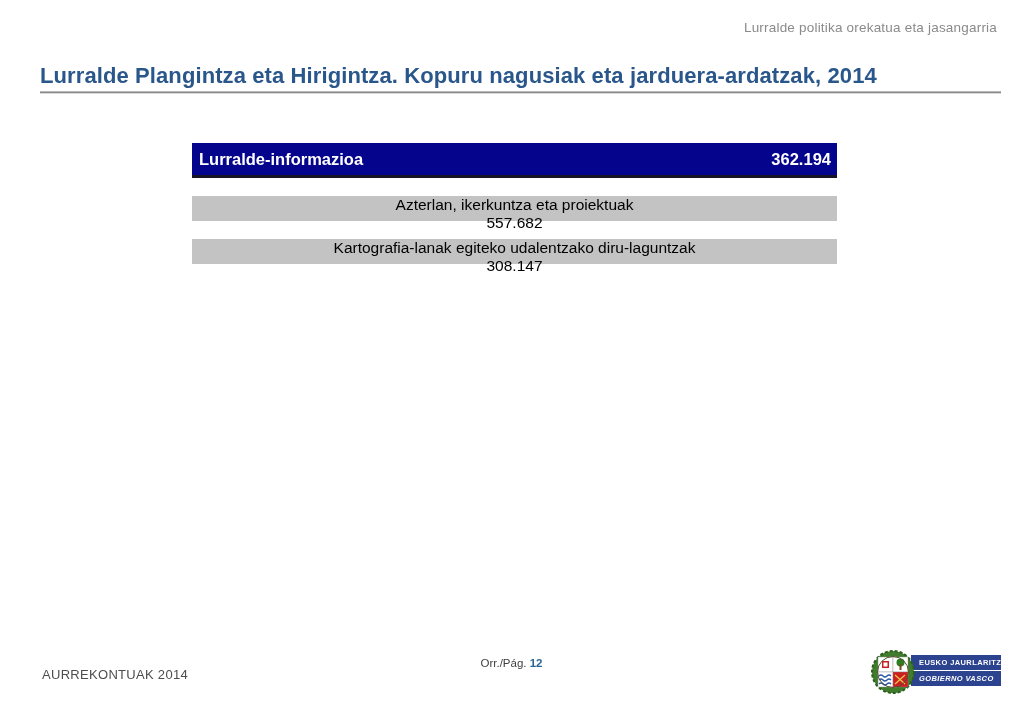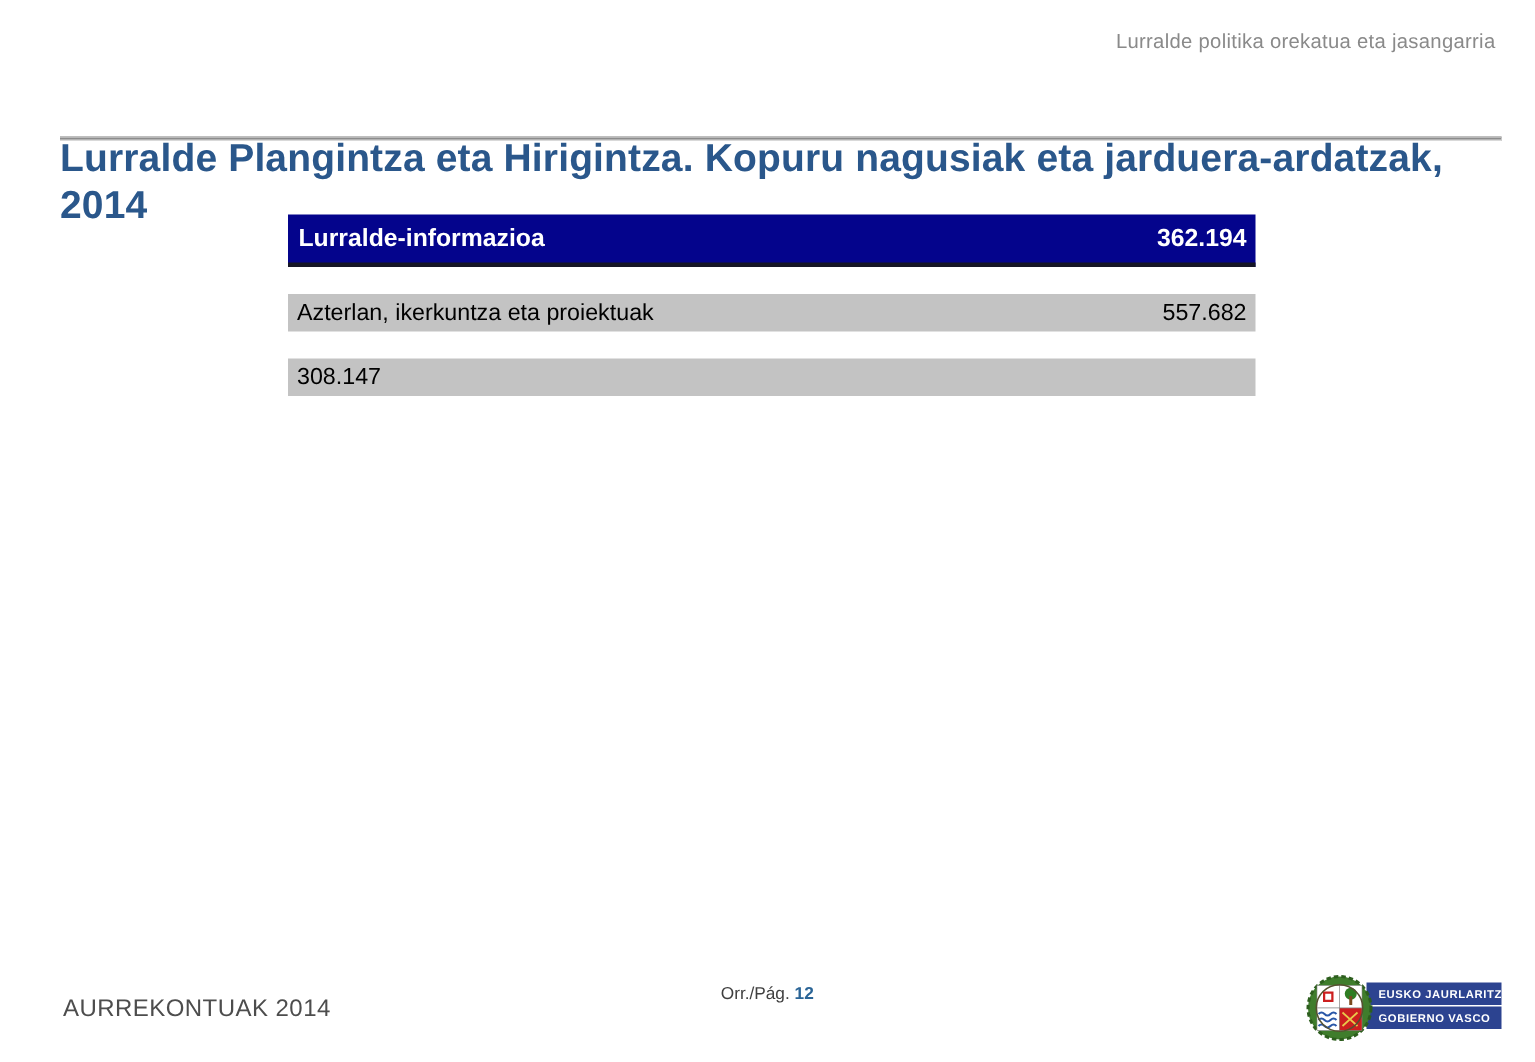--- a/index.html
+++ b/index.html
@@ -22,25 +22,24 @@
     font-size: 13.5px;
     color: #8a8a8a;
     letter-spacing: 0.2px;
   }
 
   .page-title {
     position: absolute;
     top: 63px;
     left: 40px;
     width: 960px;
-    font-size: 26px;
+    font-size: 22px;
     font-weight: bold;
     color: #2a578b;
     letter-spacing: 0.1px;
-    margin-top: 27px;
   }
 
   .title-rule {
     position: absolute;
     top: 91px;
     left: 40px;
     width: 961px;
     height: 3px;
     background: #8c8c8c;
     border-bottom: 1px solid #d9d9d9;
@@ -70,30 +69,31 @@
   .table-row {
     display: flex;
     justify-content: space-between;
     align-items: center;
     height: 25px;
     background: #c3c3c3;
     color: #000000;
     font-size: 15.5px;
     padding: 0 6px 0 6px;
     margin-top: 18px;
+    flex-direction: column;
   }
   .table-row:first-of-type { margin-top: 19px; }
 
   .row-value { white-space: nowrap; }
 
   .footer-left {
     position: absolute;
     left: 42px;
     bottom: 26px;
-    font-size: 16px;
+    font-size: 13px;
     color: #4d4d4d;
     letter-spacing: 0.3px;
   }
 
   .footer-page {
     position: absolute;
     left: 0;
     right: 0;
     bottom: 39px;
     text-align: center;
@@ -121,21 +121,21 @@
   .logo-bar {
     background: #2c4390;
     color: #ffffff;
     font-size: 7.5px;
     font-weight: bold;
     text-align: center;
     letter-spacing: 0.4px;
     padding: 3px 14px 3px 8px;
     white-space: nowrap;
   }
-  .logo-bar + .logo-bar { margin-top: 1px; }
+  .logo-bar + .logo-bar { margin-top: 1px; font-style: italic; }
   .logo-emblem {
     position: absolute;
     left: 0;
     top: 0;
     width: 48px;
     height: 48px;
   }
 </style>
 </head>
 <body>
@@ -155,20 +155,21 @@
       <span class="row-value">362.194</span>
     </div>
 
     <div class="table-row">
       <span>Azterlan, ikerkuntza eta proiektuak</span>
       <span class="row-value">557.682</span>
     </div>
 
 
     <div class="table-row">
+      <span>Kartografia-lanak egiteko udalentzako diru-laguntzak</span>
       <span class="row-value">308.147</span>
     </div>
 
   </div>
 
   <div class="footer-left">AURREKONTUAK 2014</div>
 
   <div class="footer-page">
     <span>Orr./Pág.</span>
     <span class="page-num">12</span>

